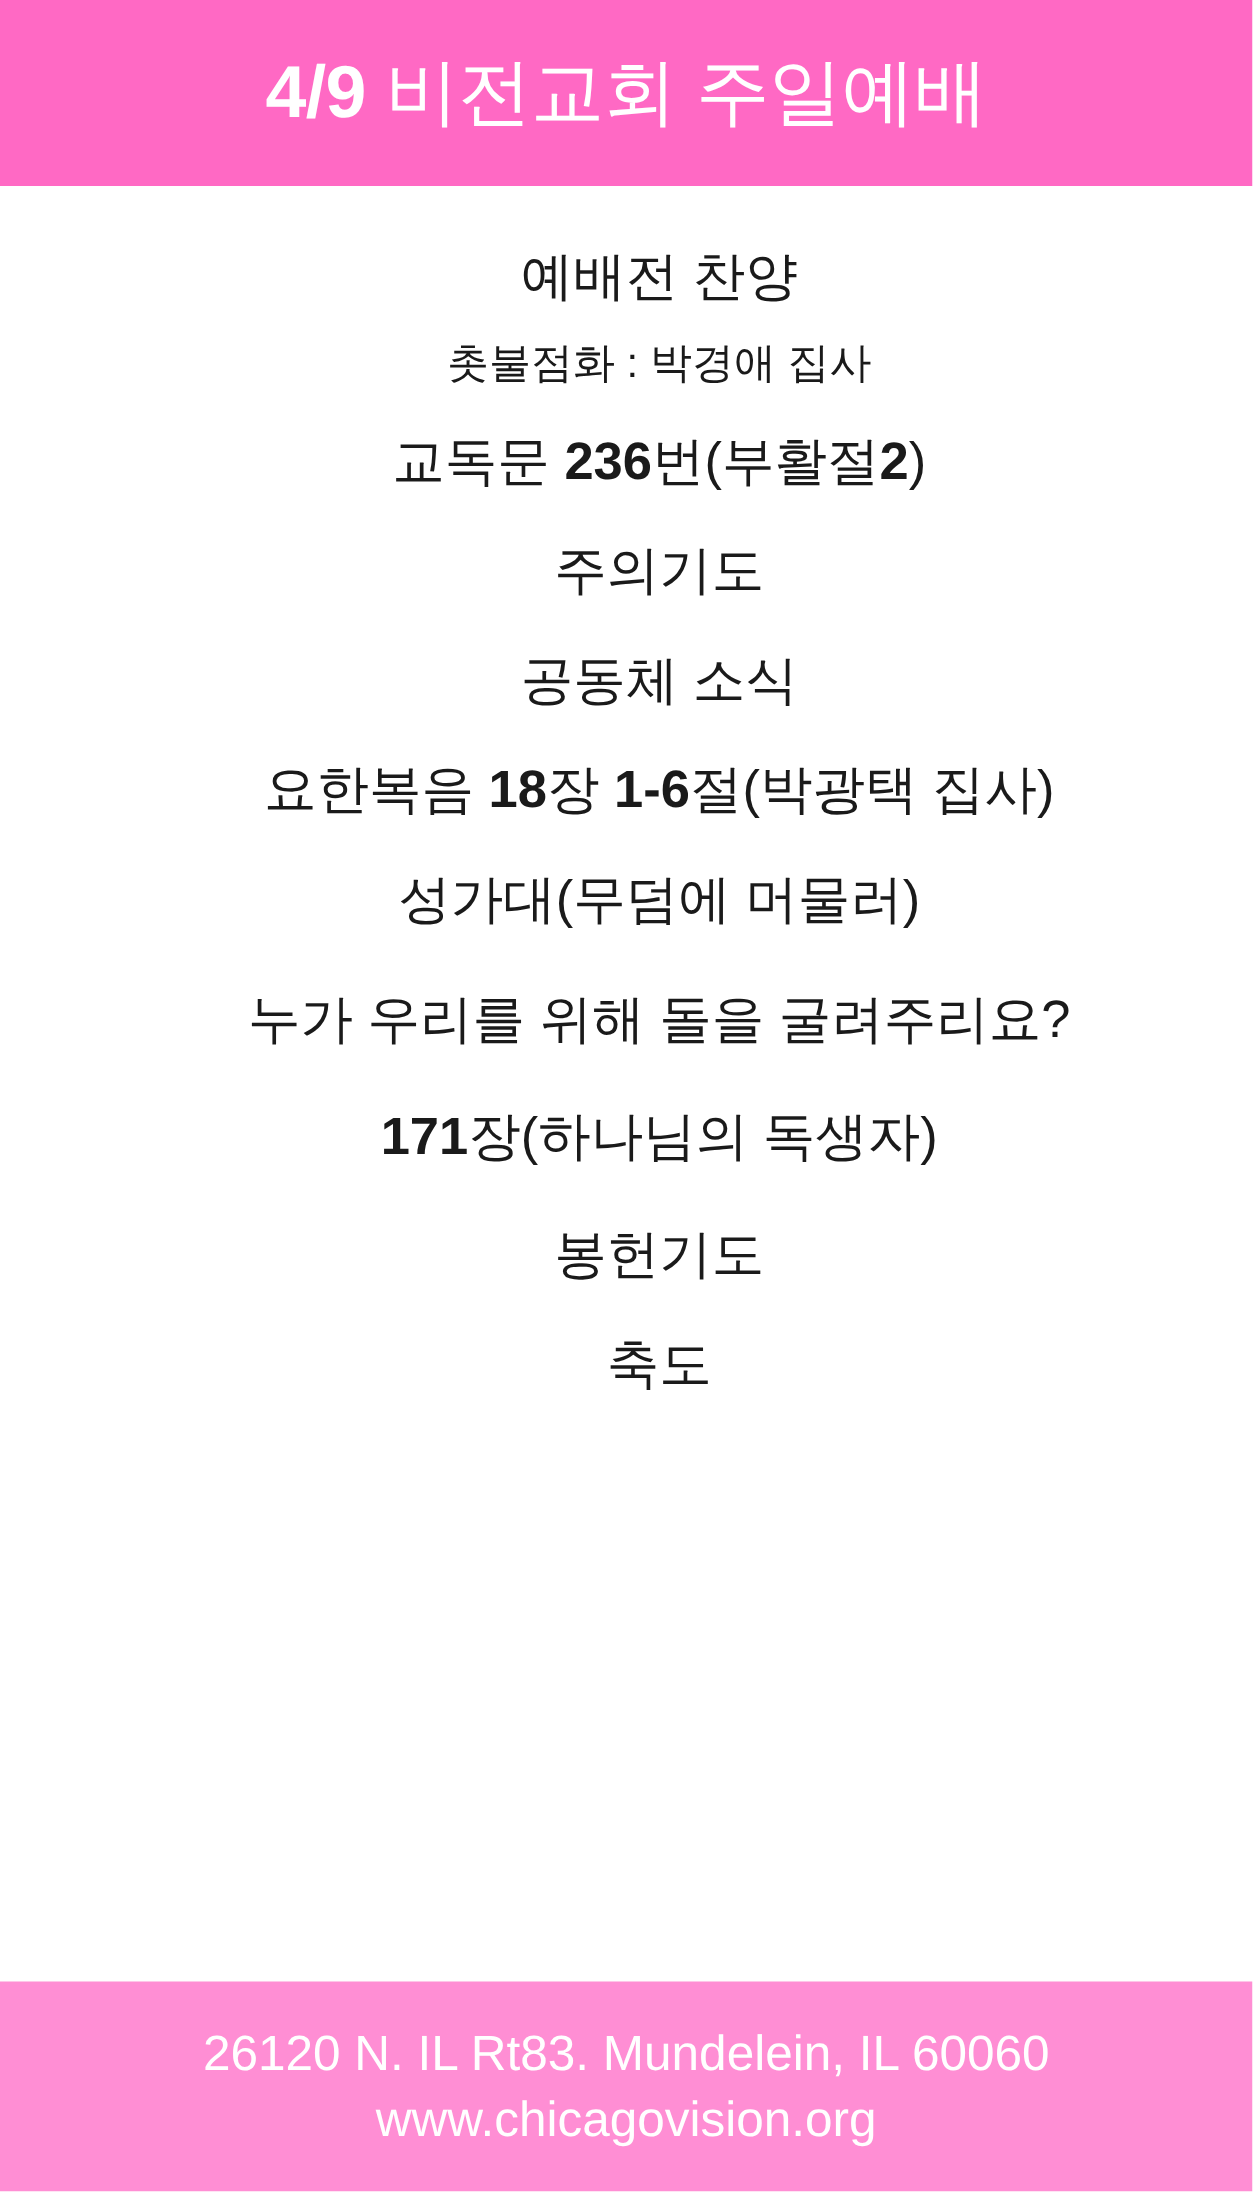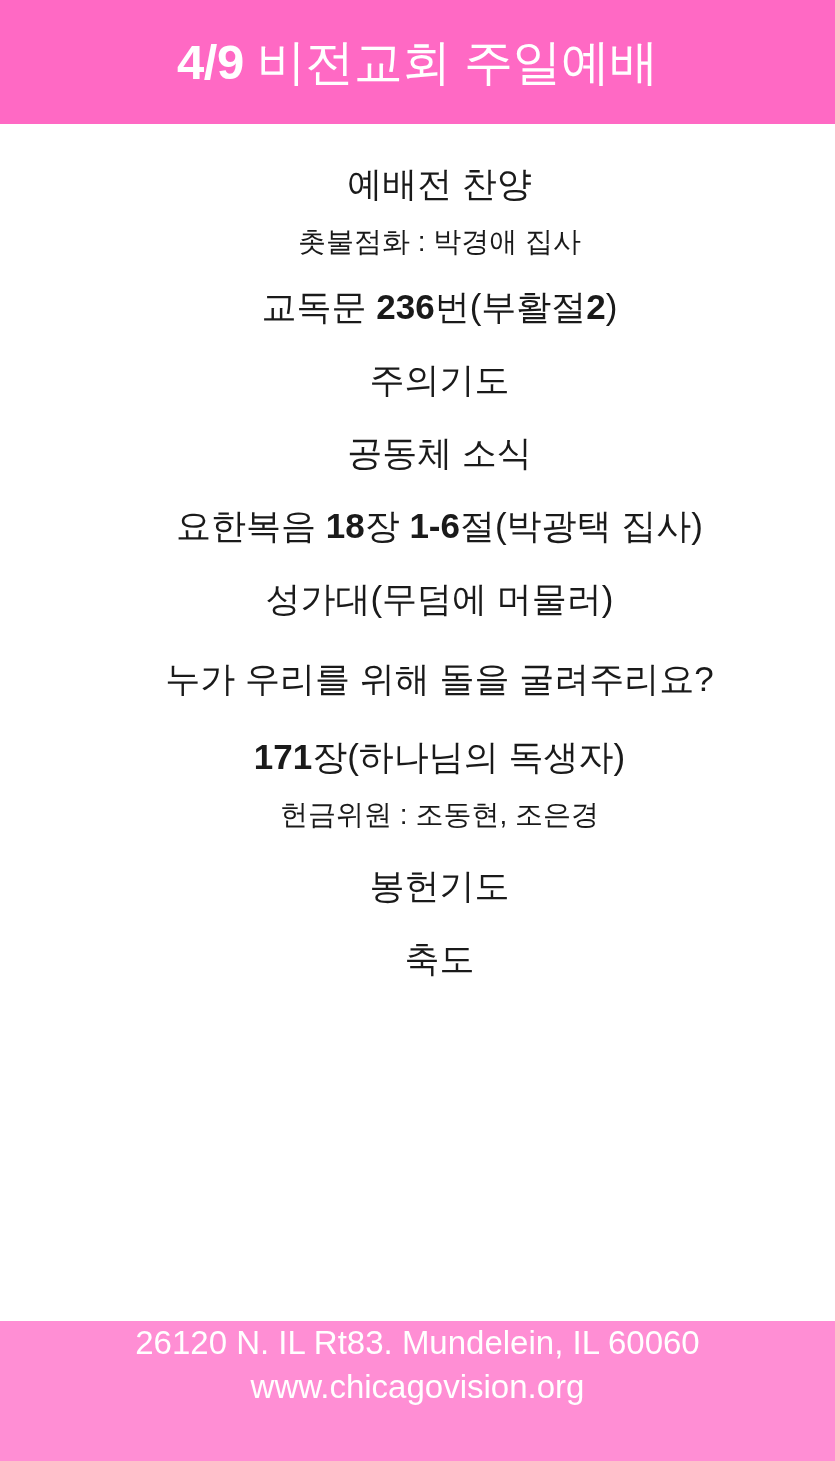--- a/index.html
+++ b/index.html
@@ -86,21 +86,21 @@
     margin: 20px 0 18px 0;
   }
   .gap-sm { height: 6px; }
   .footer-band {
     width: 100%;
     height: 140px;
     background: #ff8ed4;
     display: flex;
     flex-direction: column;
     align-items: center;
-    justify-content: flex-start;
+    justify-content: center;
     box-sizing: border-box;
     margin-top: 36px;
   }
   .footer-line {
     color: #ffffff;
     font-size: 33px;
     line-height: 1.32;
     white-space: nowrap;
   }
 </style>
@@ -132,21 +132,20 @@
 
     <div class="line ln-hymn"><span>요한복음 </span><b>18</b><span>장 </span><b>1-6</b><span>절(박광택 집사)</span></div>
 
     <div class="line ln-reg">성가대(무덤에 머물러)</div>
 
     <div class="line ln-title">누가 우리를 위해 돌을 굴려주리요?</div>
 
 
     <div class="line ln-hymn"><b>171</b><span>장(하나님의 독생자)</span></div>
 
-    <div class="line ln-small">헌금위원 : 조동현, 조은경</div>
 
     <div class="gap-sm"></div>
 
     <div class="line ln-reg">봉헌기도</div>
 
     <div class="line ln-reg">축도</div>
 
   </div>
 
   <div class="footer-band">

